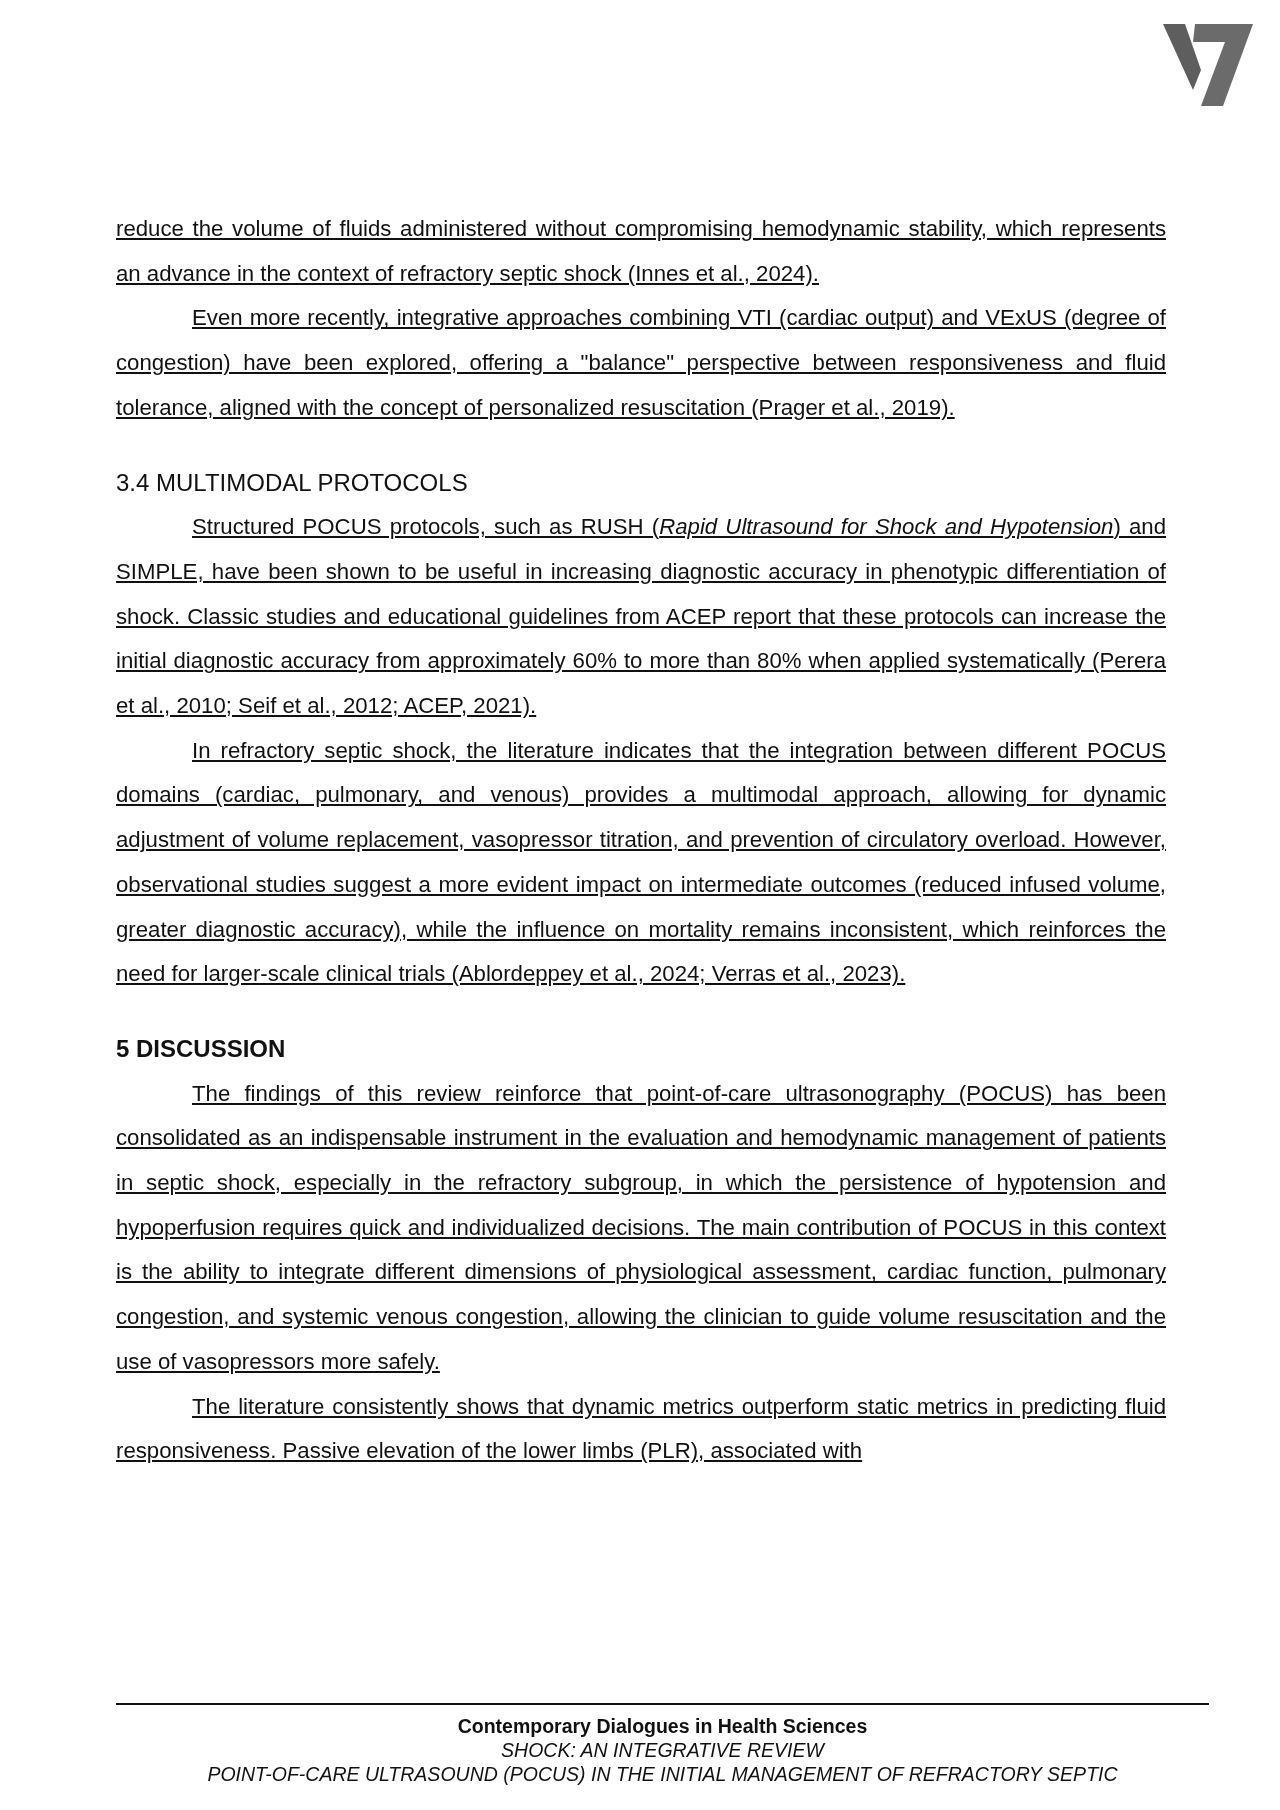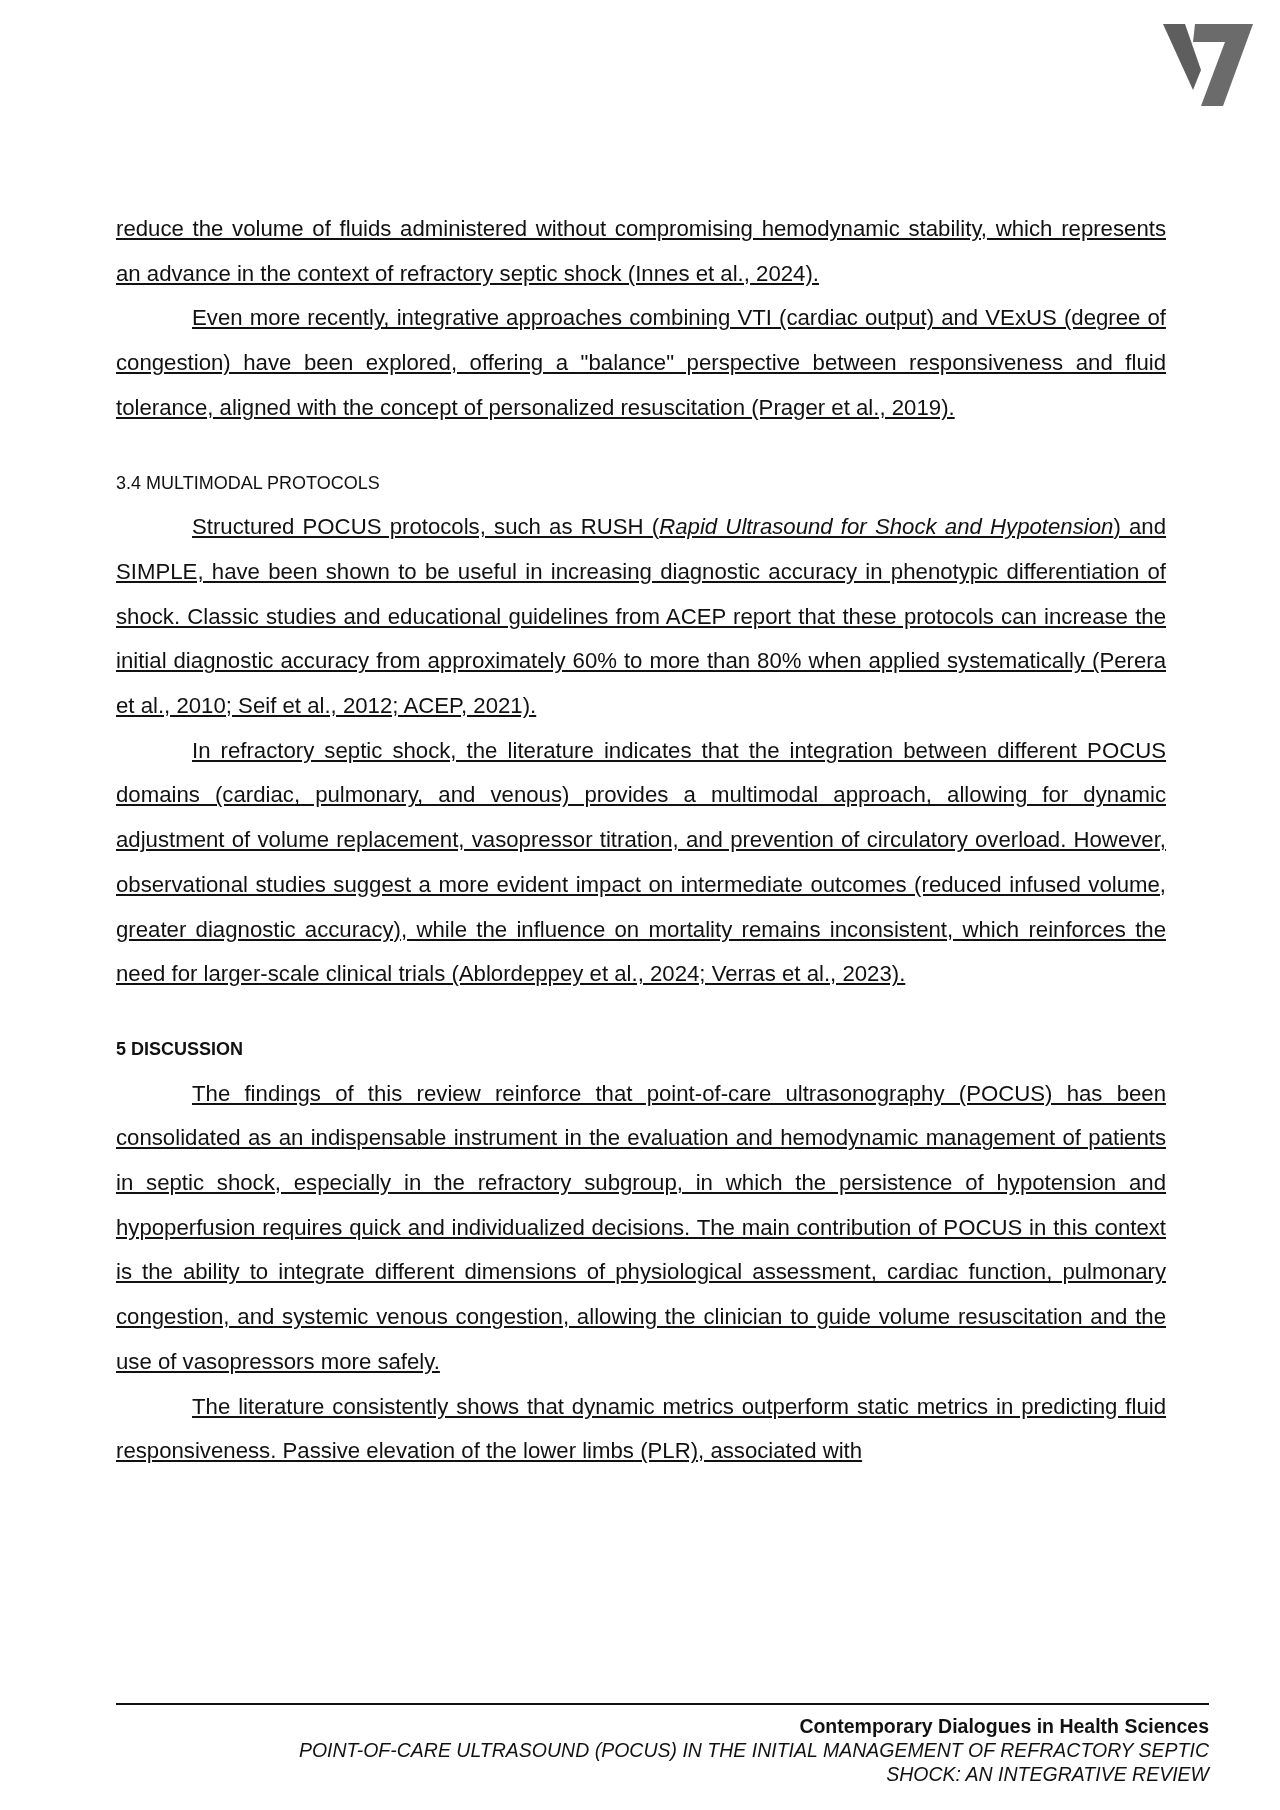--- a/index.html
+++ b/index.html
@@ -29,39 +29,39 @@
   .content p {
     margin: 0;
     text-align: justify;
     text-align-last: left;
     text-decoration: underline;
   }
   .content p.indent { text-indent: 76px; }
   .heading {
     margin: 0;
     font-weight: normal;
-    font-size: 18px;
+    font-size: 24px;
     line-height: 44.7px;
   }
   .heading.bold { font-weight: bold; }
   .gap { height: 30px; }
   .footer-rule {
     position: absolute;
     left: 116px;
     top: 1703px;
     width: 1093px;
     height: 2px;
     background: #111111;
   }
   .footer {
     position: absolute;
     left: 116px;
     top: 1714px;
     width: 1093px;
-    text-align: right;
+    text-align: center;
     font-size: 19.5px;
     line-height: 24px;
   }
   .footer .journal { font-weight: bold; }
   .footer .title { font-style: italic; }
 </style>
 </head>
 <body>
 
 <div class="logo">
@@ -84,15 +84,15 @@
   <div class="gap"></div>
 
   <h2 class="heading bold">5 DISCUSSION</h2>
   <p class="indent">The findings of this review reinforce that point-of-care ultrasonography (POCUS) has been consolidated as an indispensable instrument in the evaluation and hemodynamic management of patients in septic shock, especially in the refractory subgroup, in which the persistence of hypotension and hypoperfusion requires quick and individualized decisions. The main contribution of POCUS in this context is the ability to integrate different dimensions of physiological assessment, cardiac function, pulmonary congestion, and systemic venous congestion, allowing the clinician to guide volume resuscitation and the use of vasopressors more safely.</p>
   <p class="indent">The literature consistently shows that dynamic metrics outperform static metrics in predicting fluid responsiveness. Passive elevation of the lower limbs (PLR), associated with</p>
 </div>
 
 <div class="footer-rule"></div>
 <div class="footer">
   <div class="journal">Contemporary Dialogues in Health Sciences</div>
+  <div class="title">SHOCK: AN INTEGRATIVE REVIEW</div>
   <div class="title">POINT-OF-CARE ULTRASOUND (POCUS) IN THE INITIAL MANAGEMENT OF REFRACTORY SEPTIC</div>
-  <div class="title">SHOCK: AN INTEGRATIVE REVIEW</div>
 </div>
 
 </body></html>

